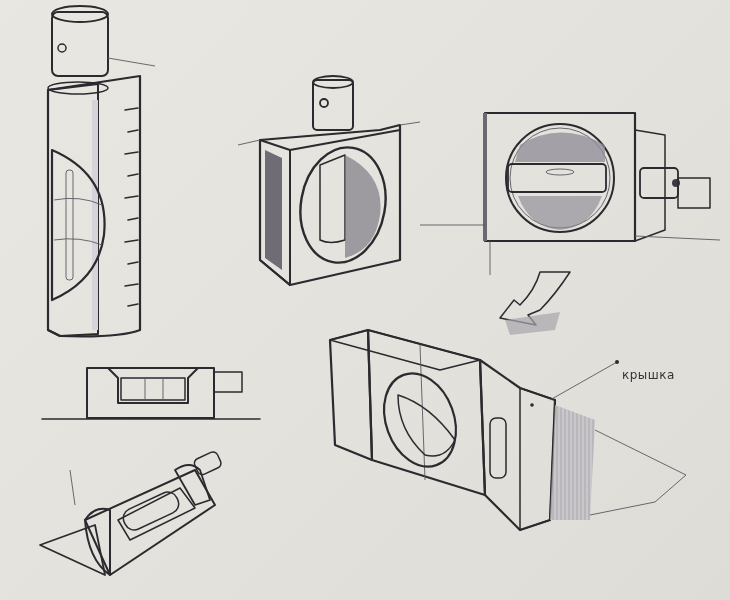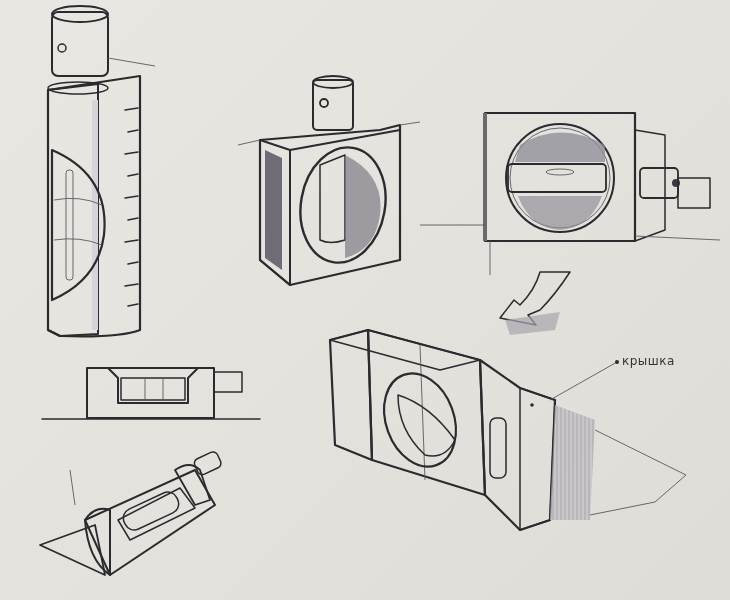--- a/index.html
+++ b/index.html
@@ -138,14 +138,14 @@
     <path d="M555 405 L595 420 L590 520 L550 520 Z" fill="url(#vhatch)" opacity="0.75"></path>
 
     <line x1="550" y1="400" x2="617" y2="362" class="thin"></line>
     <circle cx="617" cy="362" r="2" fill="#2b2a2e"></circle>
     <line x1="595" y1="430" x2="686" y2="475" class="thin"></line>
     <line x1="590" y1="515" x2="655" y2="502" class="thin"></line>
     <line x1="686" y1="475" x2="655" y2="502" class="thin"></line>
   </g>
 </svg>
 
-<div class="label" style="left:622px; top:354px;">крышка</div>
+<div class="label" style="left:622px; top:368px;">крышка</div>
 </div>
 
 </body></html>

